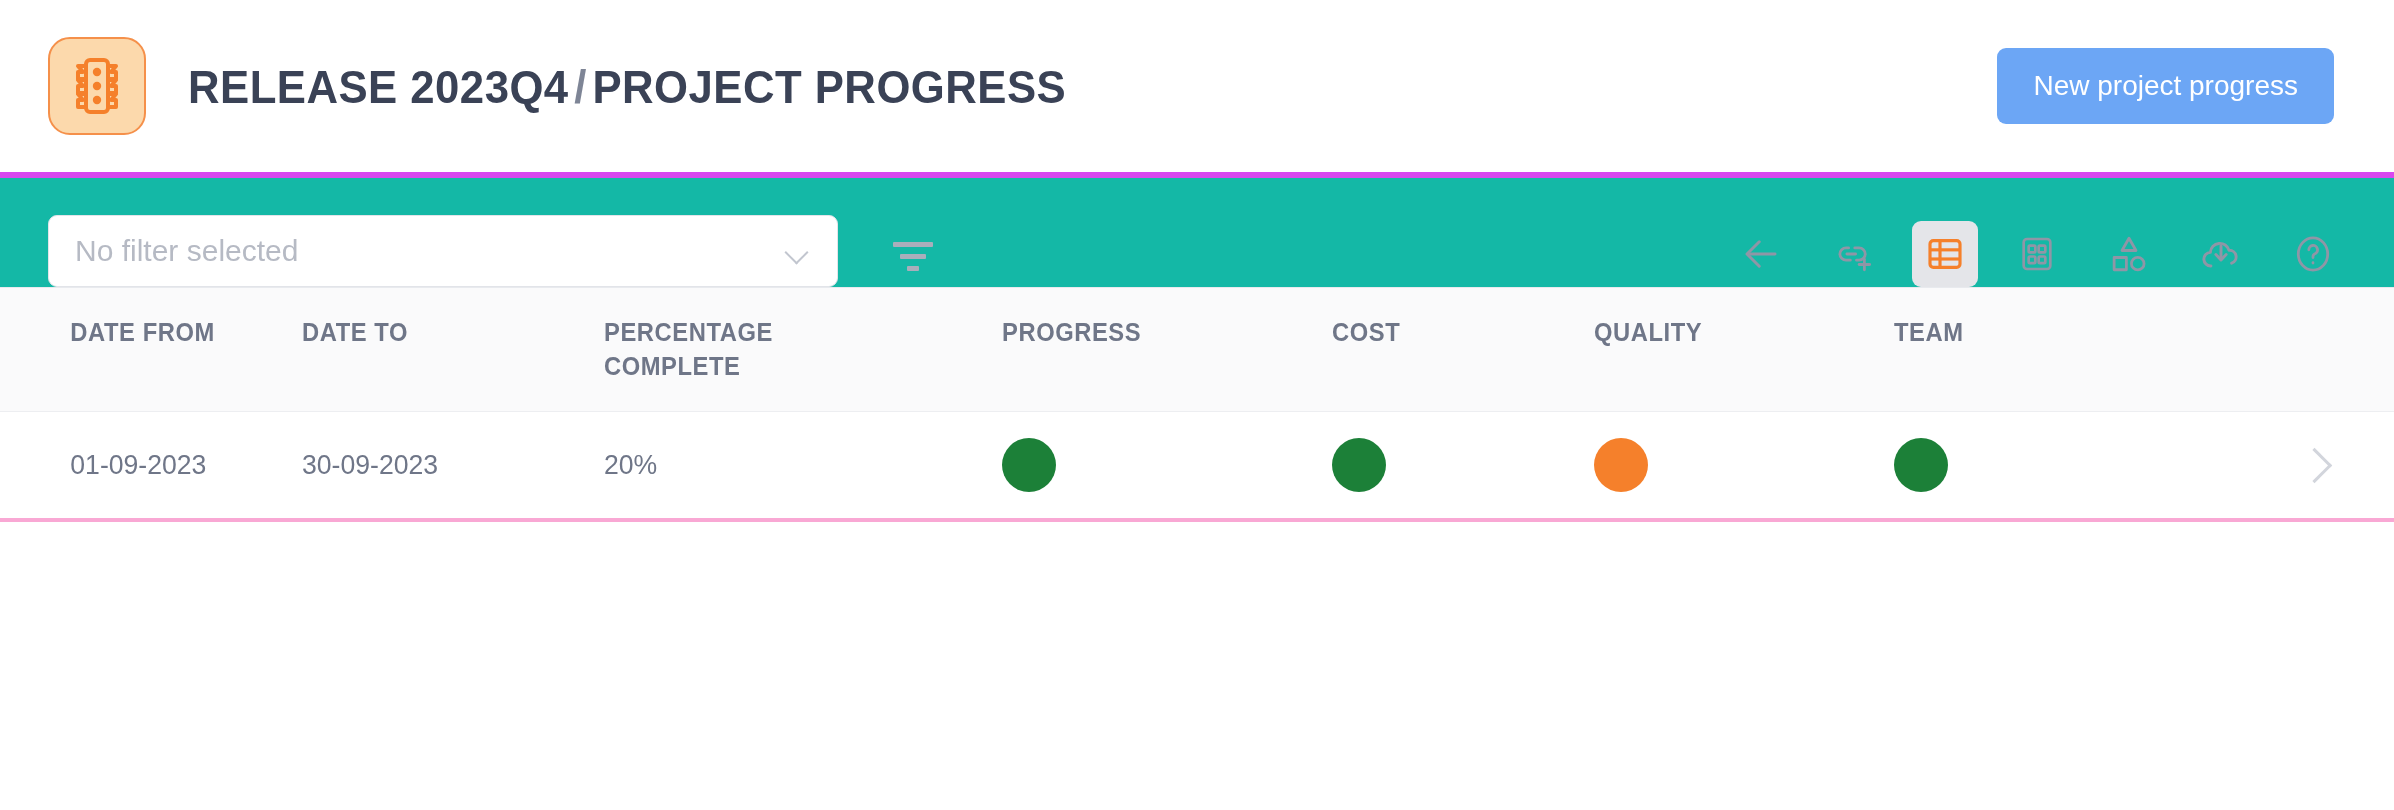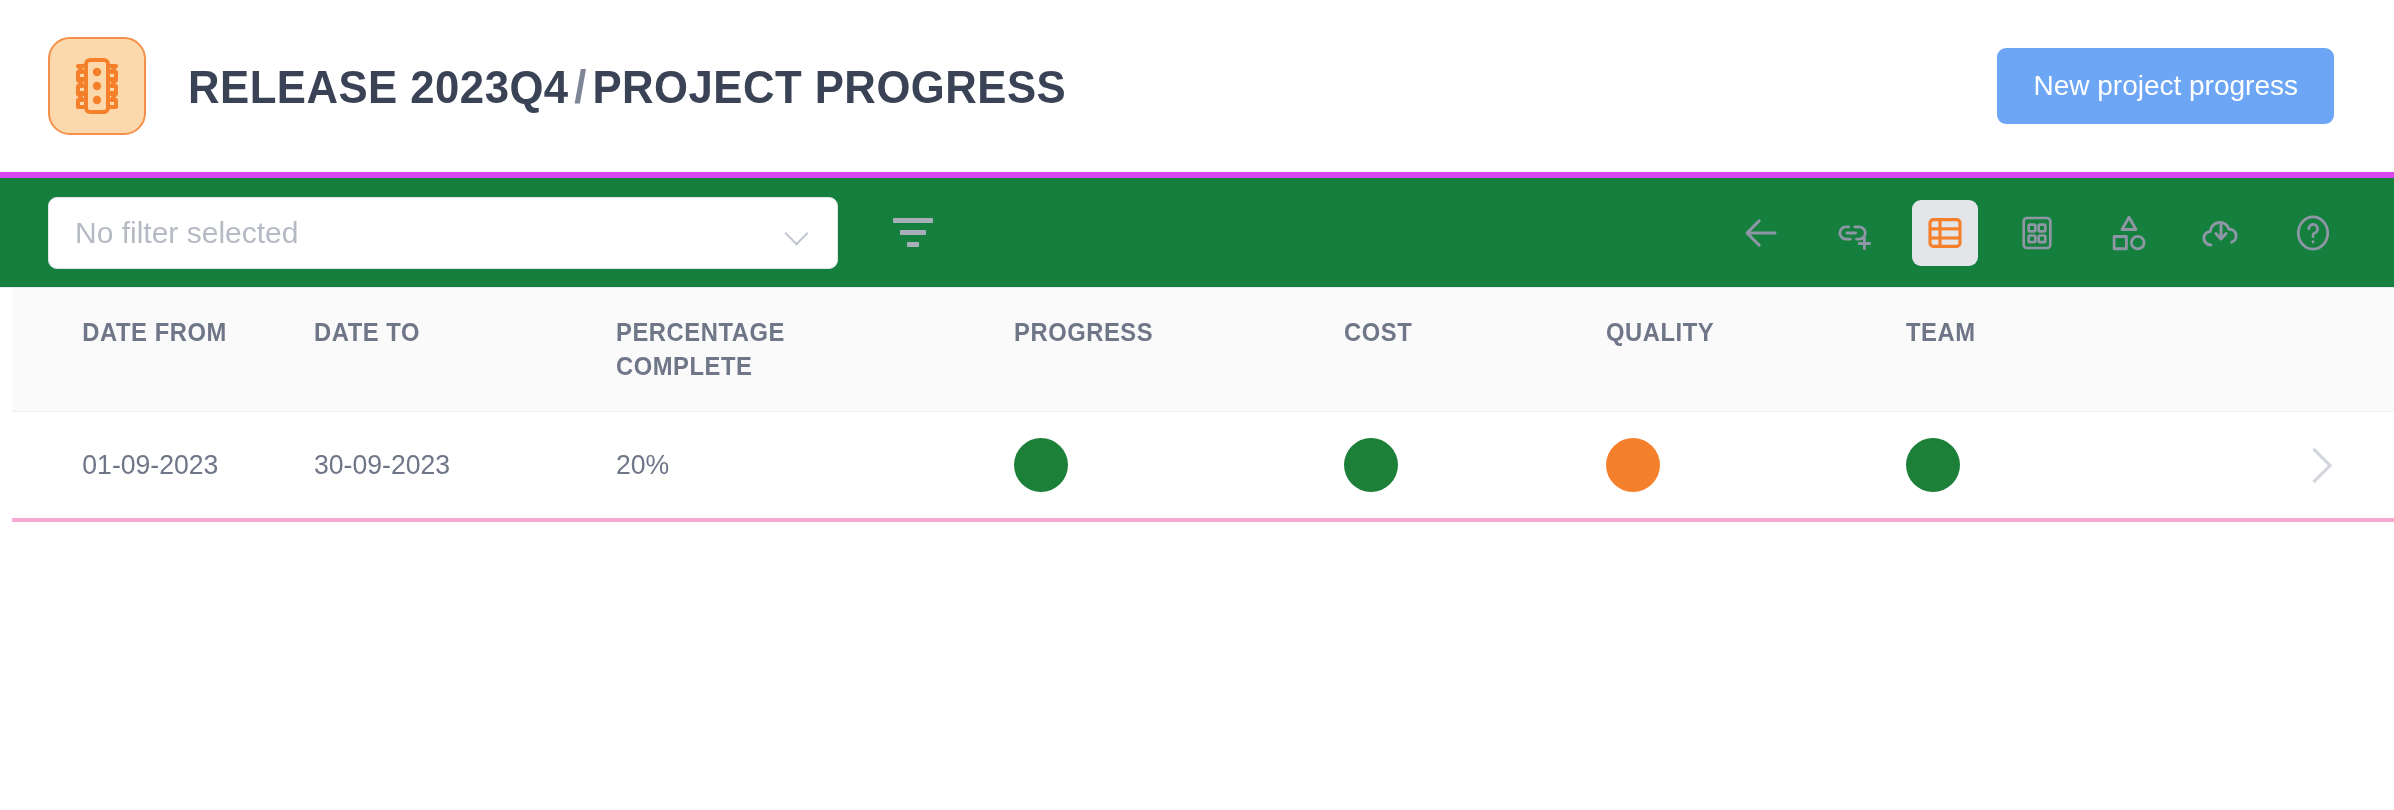--- a/index.html
+++ b/index.html
@@ -52,23 +52,23 @@
     font-size: 28px;
     font-family: "Liberation Sans", sans-serif;
     padding: 22px 36px;
     cursor: pointer;
     white-space: nowrap;
   }
 
   
   .toolbar {
     height: 110px;
-    background: #15803d;
-    display: flex;
-    align-items: center;
+    background: #14b8a6;
+    display: flex;
+    align-items: flex-end;
     padding: 0 48px 0 48px;
     border-bottom: 1px solid #E8EAEE;
   }
   .filter-select {
     width: 790px;
     height: 72px;
     background: #ffffff;
     border: 1px solid #E2E4E9;
     border-radius: 9px;
     display: flex;
@@ -112,21 +112,21 @@
     width: 66px; height: 66px;
     border-radius: 9px;
     display: flex; align-items: center; justify-content: center;
     cursor: pointer;
     background: transparent;
   }
   .tool-btn.active { background: #E4E5E9; }
   .tool-btn svg { display: block; }
 
   
-  .table { width: 100%; padding-left: 12px; }
+  .table { width: 100%; }
   .thead {
     display: flex;
     align-items: flex-start;
     background: #FAFAFB;
     height: 124px;
     padding-top: 28px;
     border-bottom: 1px solid #EDEEF1;
   }
   .th {
     font-size: 25px;

